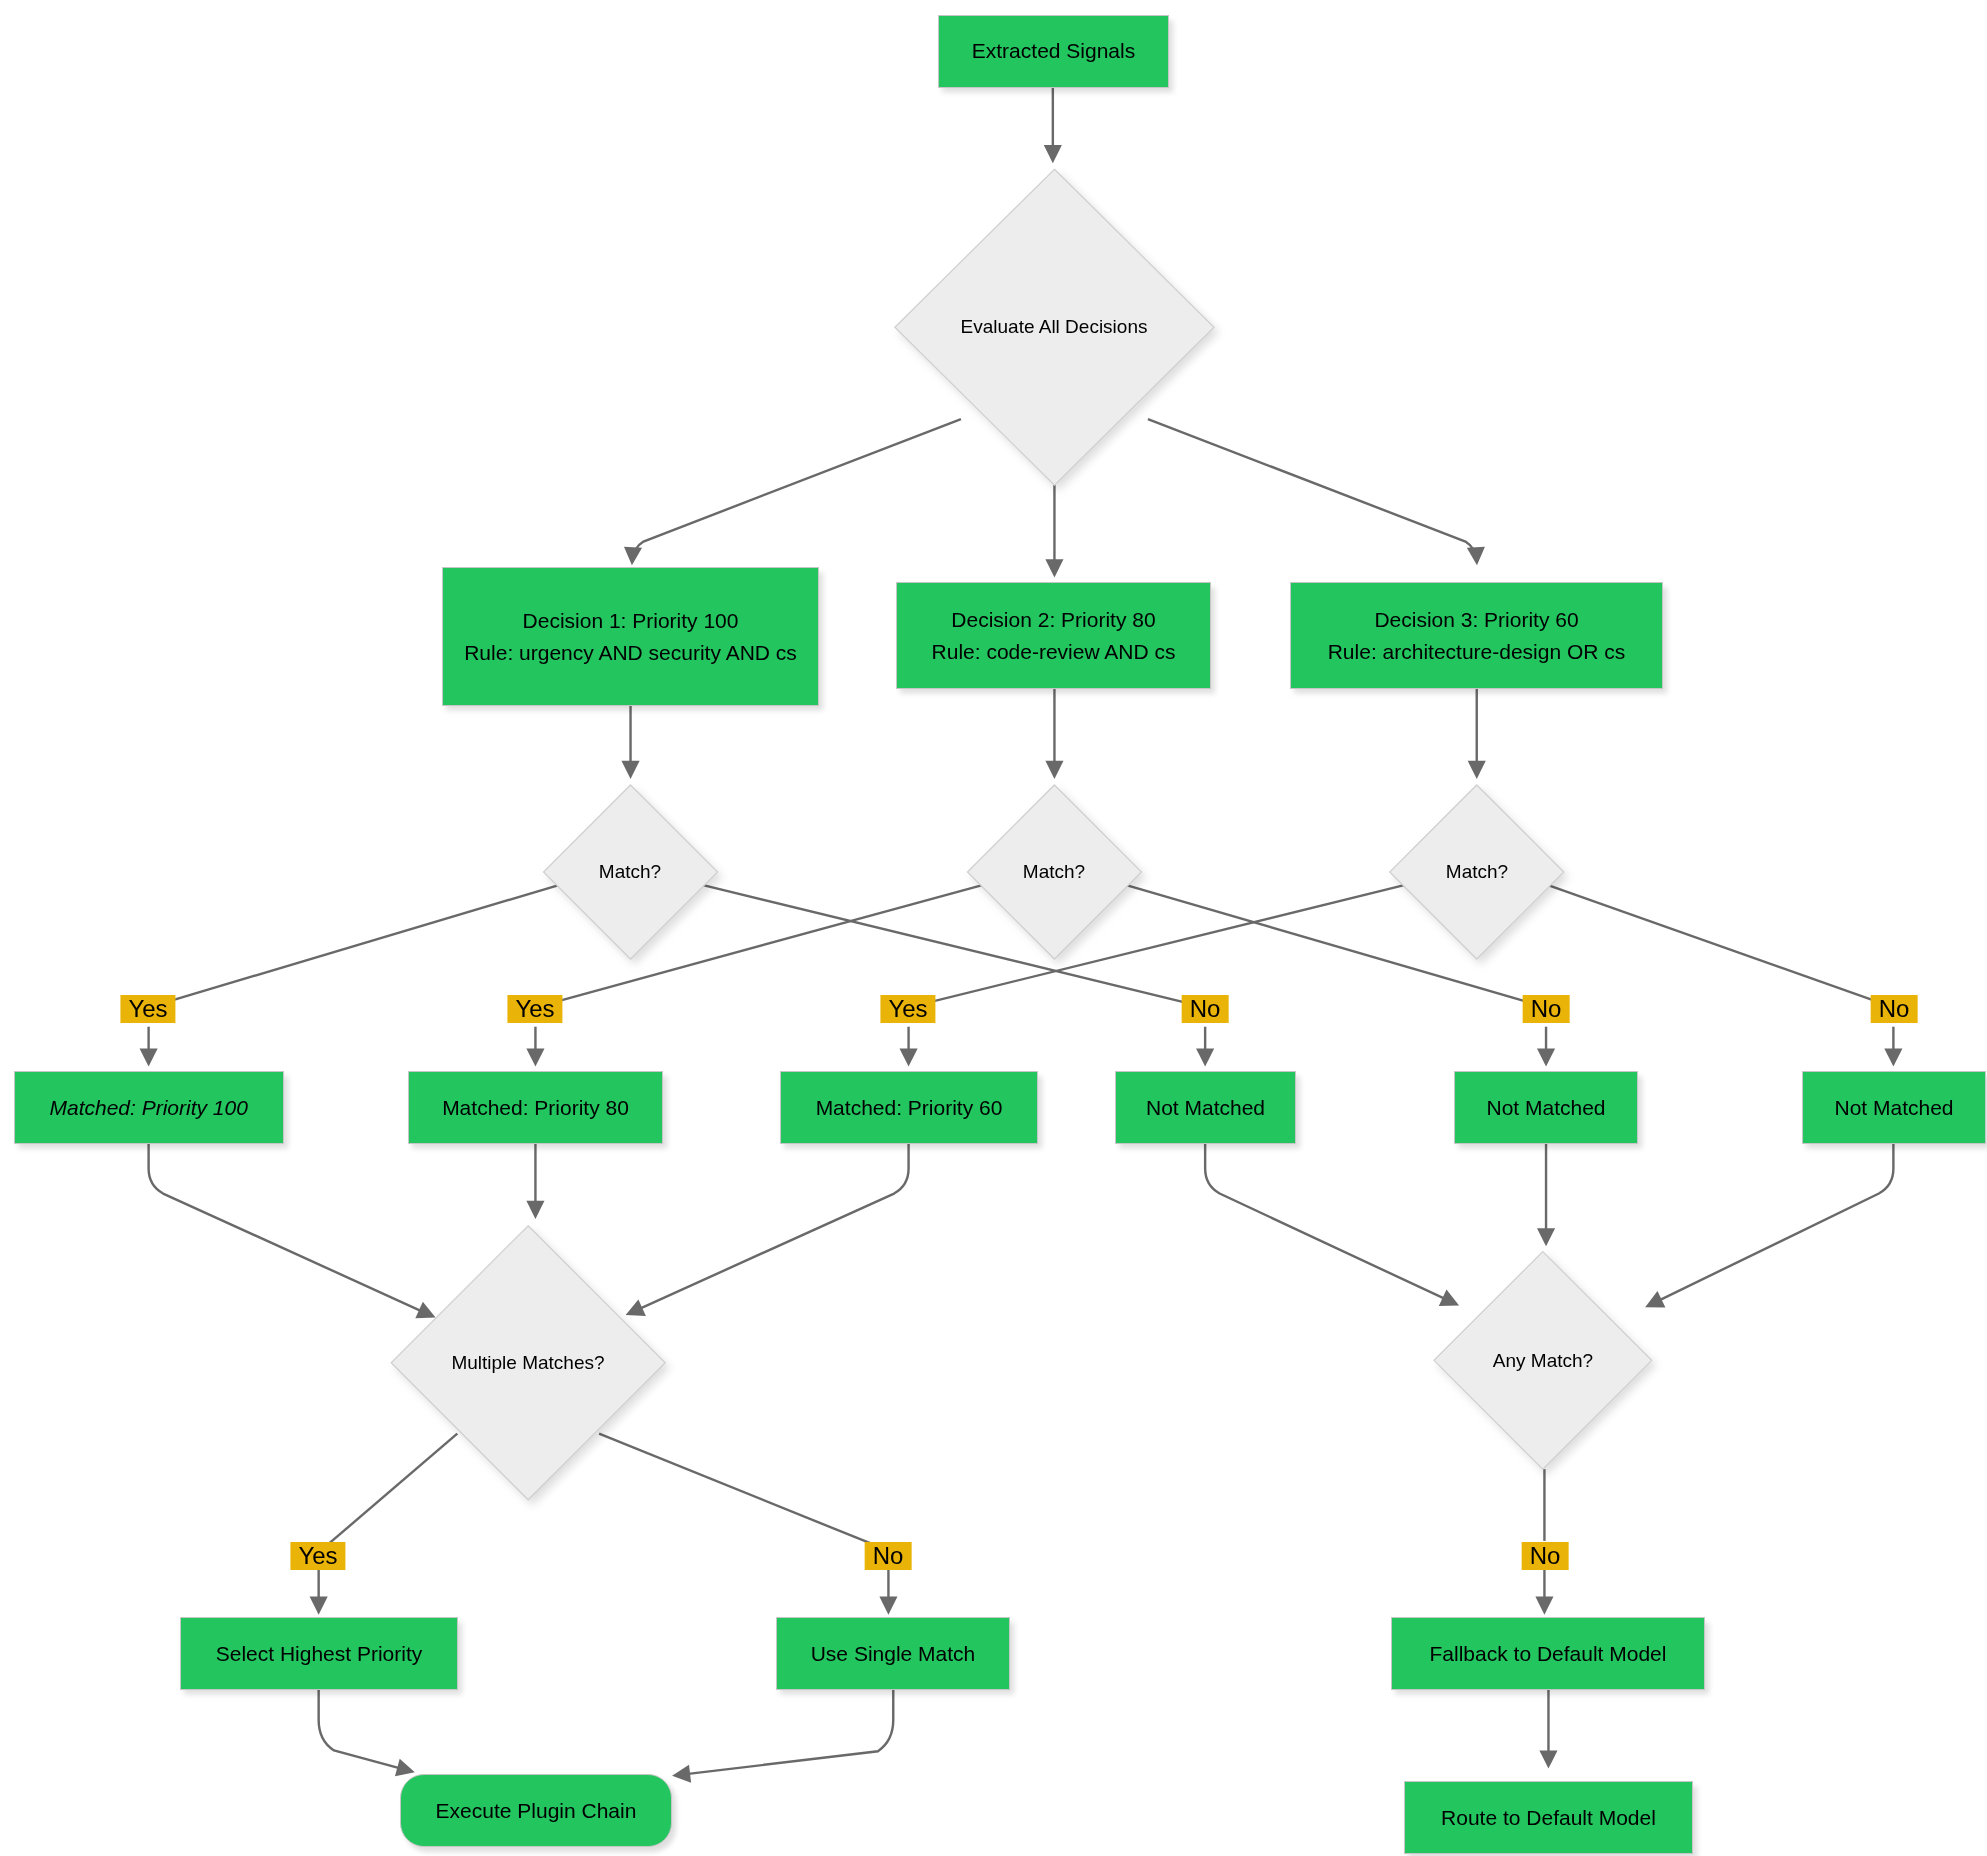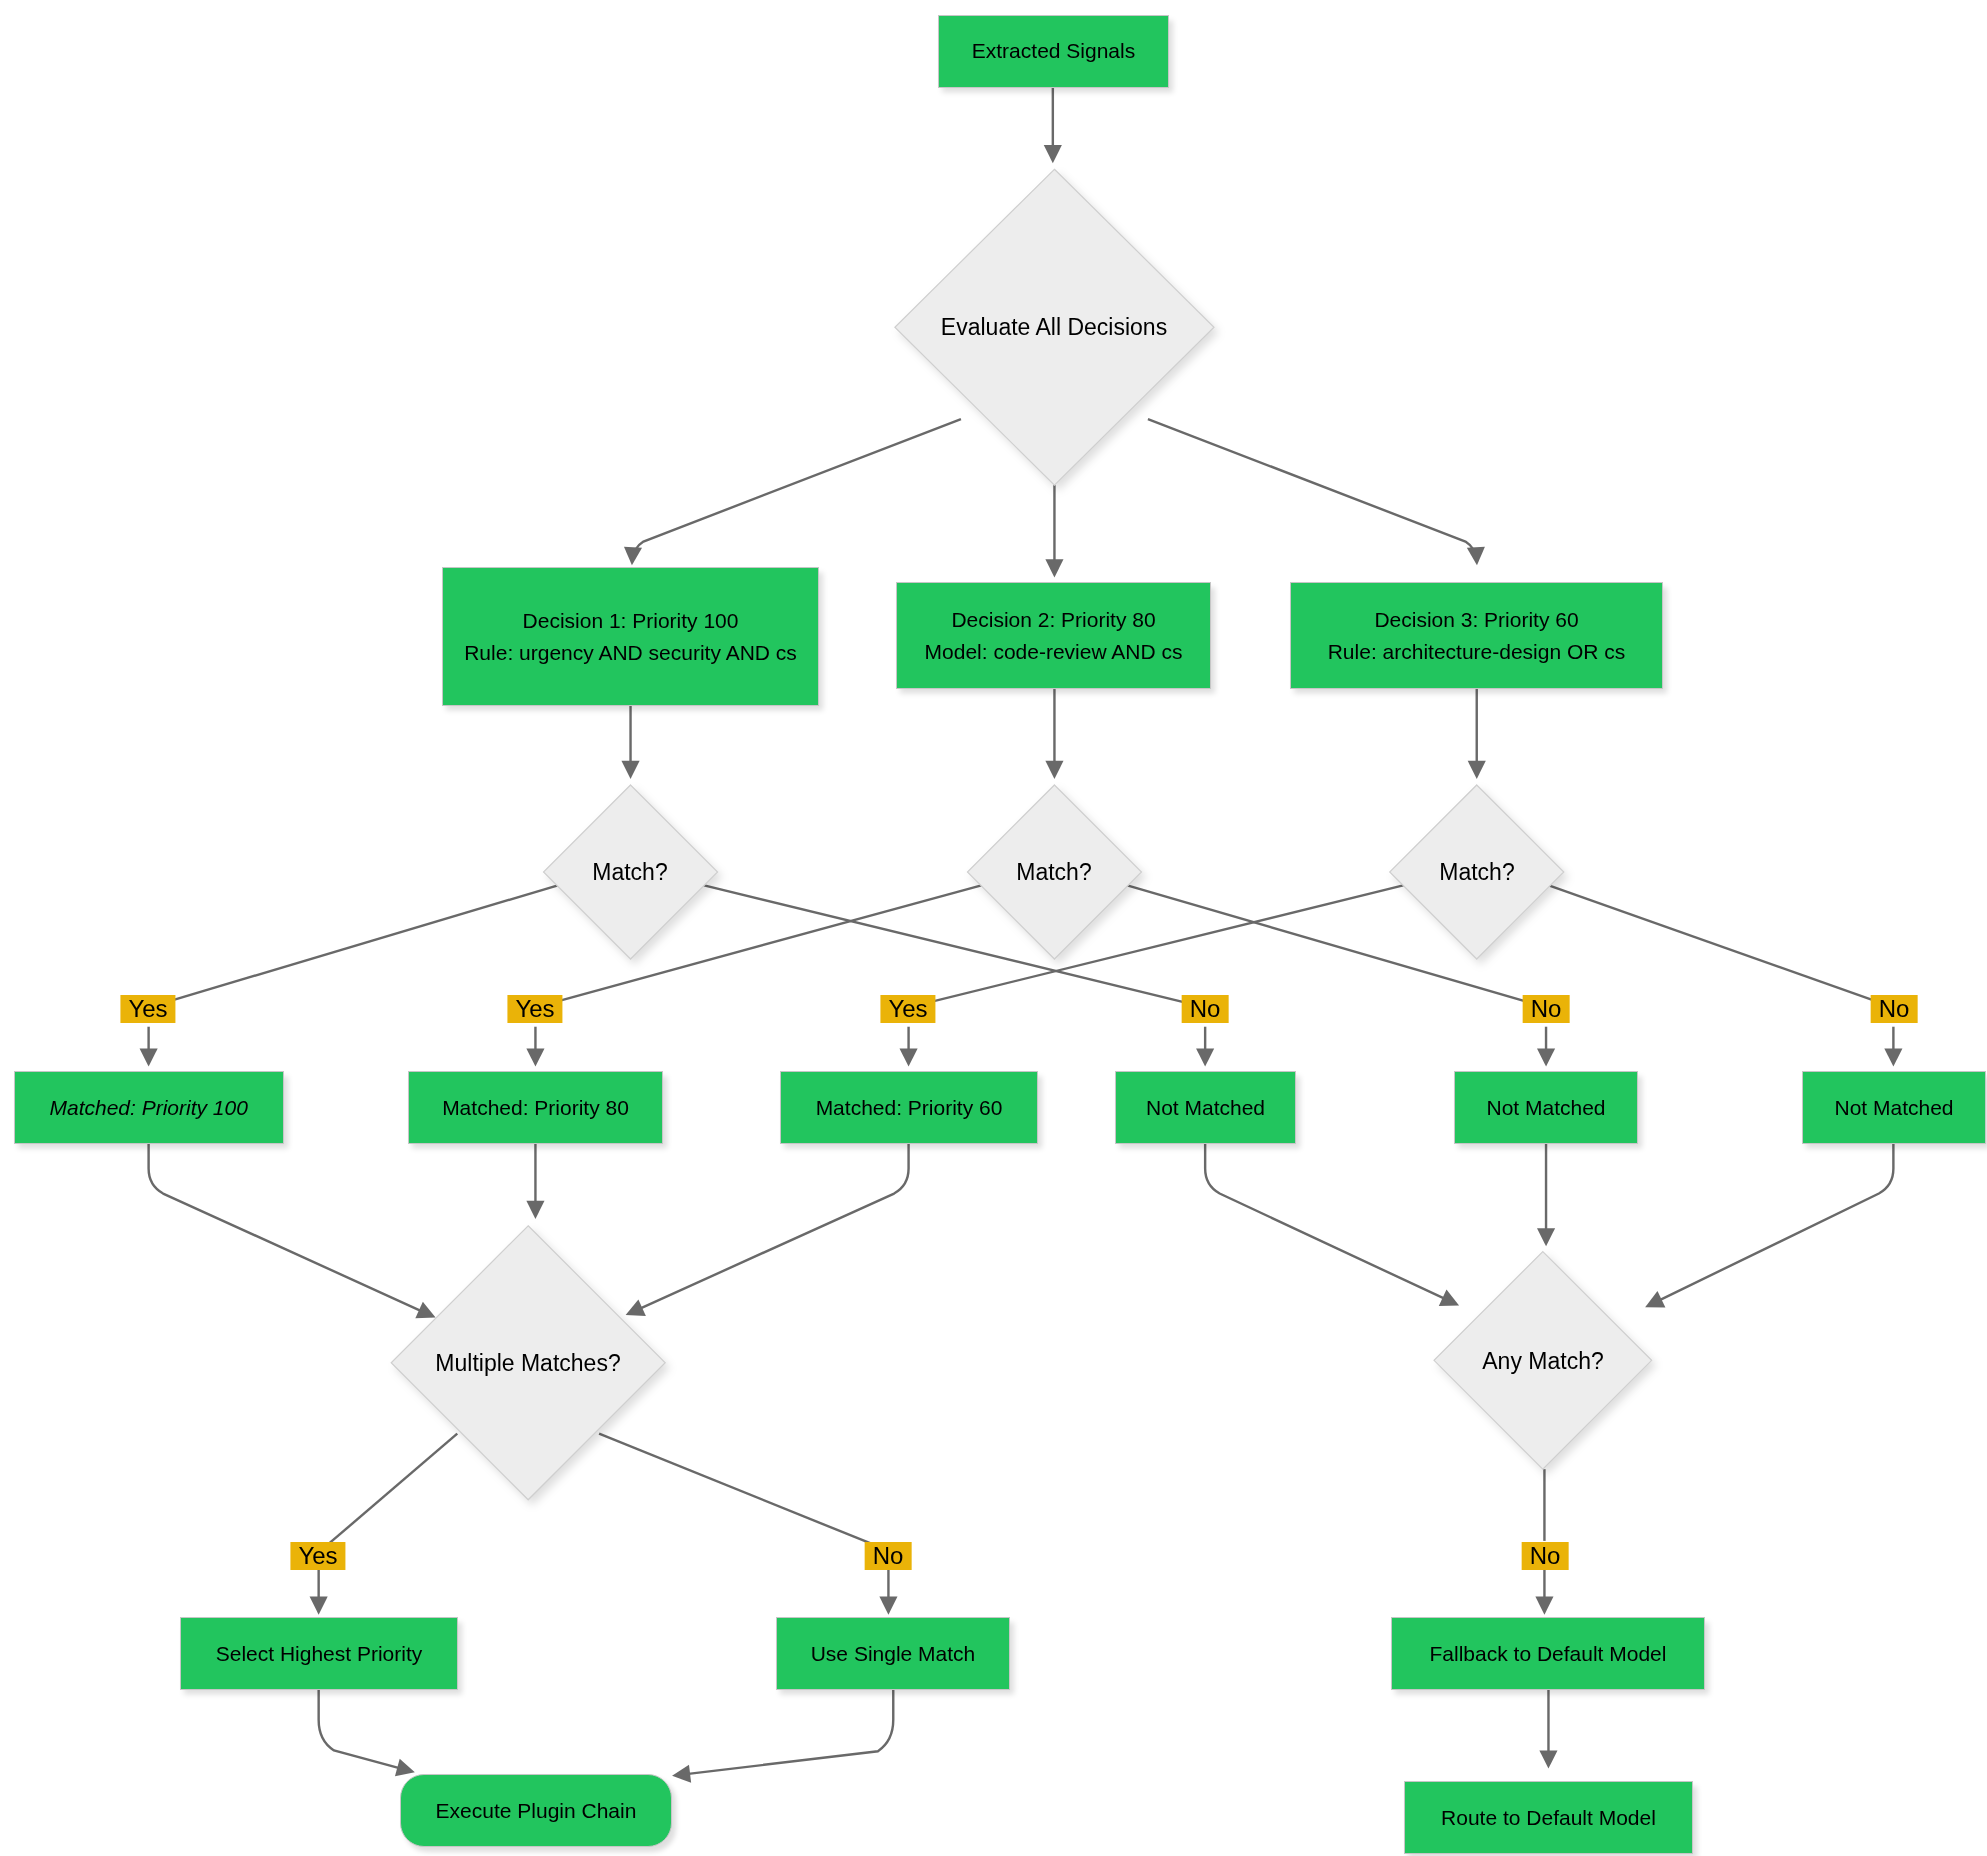--- a/index.html
+++ b/index.html
@@ -8,21 +8,21 @@
   #edge-layer{position:absolute;left:0;top:0;width:1988px;height:1856px;z-index:1;}
   .edge{stroke:#696969;stroke-width:3;fill:none;}
   .diamond{fill:#ededed;stroke:#cfcfcf;stroke-width:1.5;
            filter:drop-shadow(5px 6px 5px rgba(0,0,0,0.13));}
   .node{position:absolute;z-index:2;background:#22c55e;border:1.2px solid #c6c6c6;
         box-shadow:4px 4.8px 5.6px rgba(0,0,0,0.13);
         display:flex;align-items:center;justify-content:center;text-align:center;
         font-size:21px;line-height:1.5;padding:0 14.5px;box-sizing:border-box;}
   .node .multiline{display:block;}
   .dlabel{position:absolute;z-index:3;transform:translate(-50%,-50%);
-          font-size:23px;white-space:nowrap;text-align:center;}
+          font-size:19px;white-space:nowrap;text-align:center;}
   .elabel{position:absolute;z-index:3;transform:translate(-50%,-50%);
           font-size:24px;background:#eab308;padding:0 8px;white-space:nowrap;}
 </style>
 </head>
 <body>
 
 <div id="canvas">
 
   <svg id="edge-layer" viewBox="0 0 2466 2303" xmlns="http://www.w3.org/2000/svg">
     <defs>
@@ -87,21 +87,21 @@
   <div class="node" style="left:442px;top:567px;width:377px;height:139px;">
     <span>
       <span class="multiline">Decision 1: Priority 100</span>
       <span class="multiline">Rule: urgency AND security AND cs</span>
     </span>
   </div>
 
   <div class="node" style="left:896px;top:582px;width:315px;height:107px;">
     <span>
       <span class="multiline">Decision 2: Priority 80</span>
-      <span class="multiline">Model: code-review AND cs</span>
+      <span class="multiline">Rule: code-review AND cs</span>
     </span>
   </div>
 
   <div class="node" style="left:1290px;top:582px;width:373px;height:107px;padding:0 6.4px;">
     <span>
       <span class="multiline">Decision 3: Priority 60</span>
       <span class="multiline">Rule: architecture-design OR cs</span>
     </span>
   </div>
 

